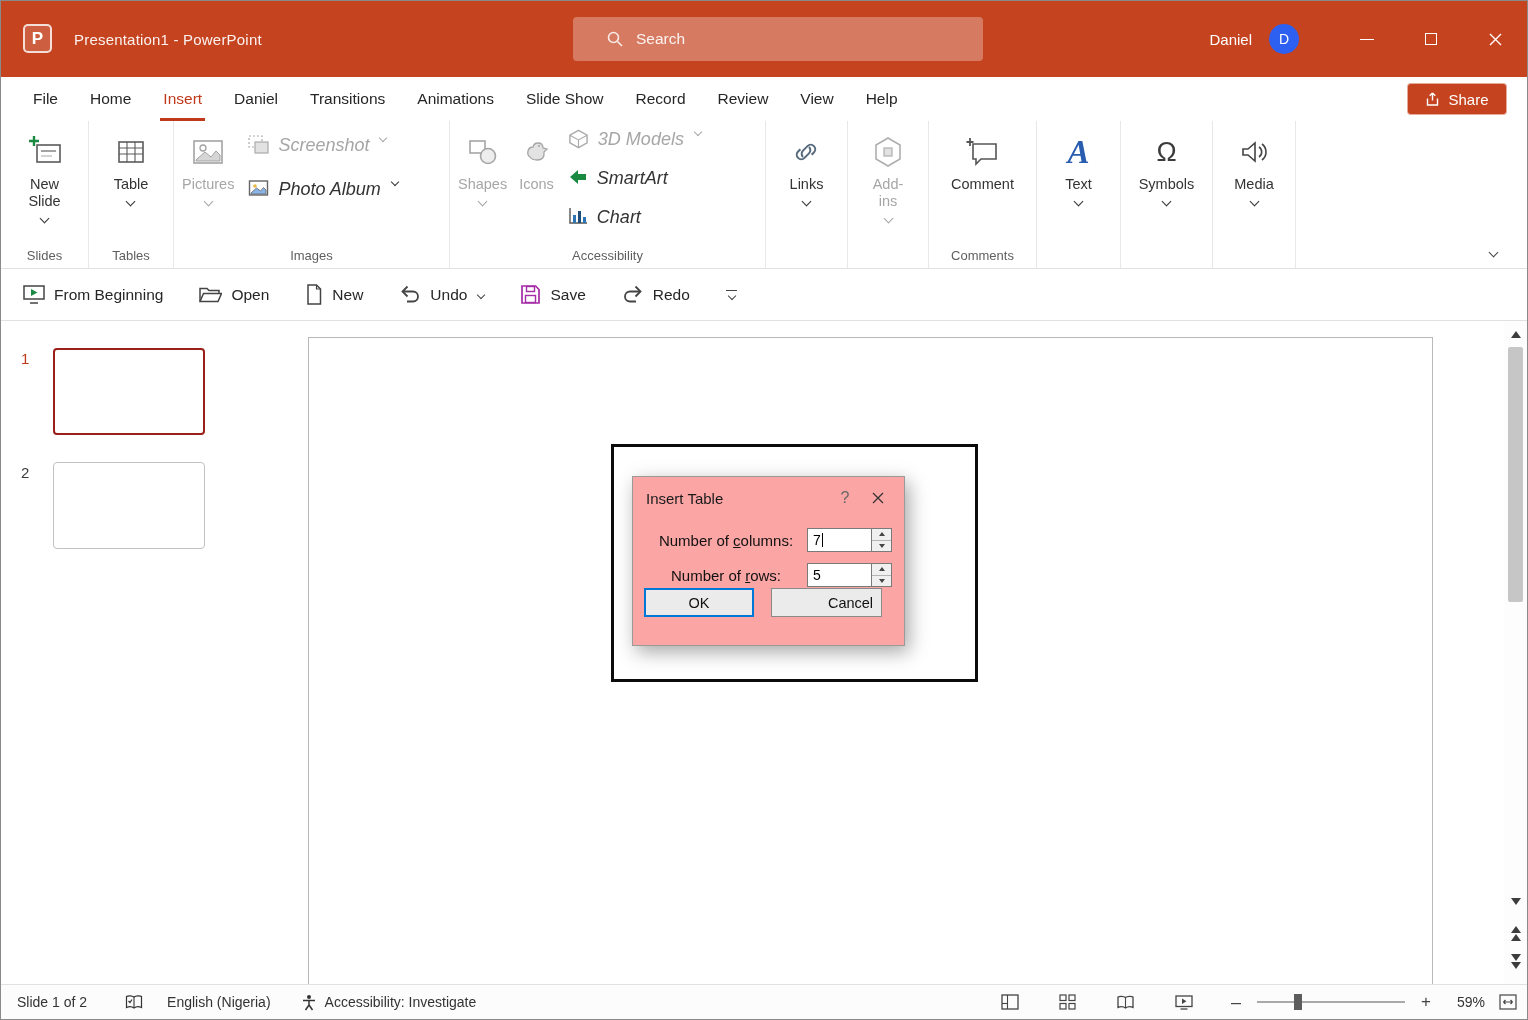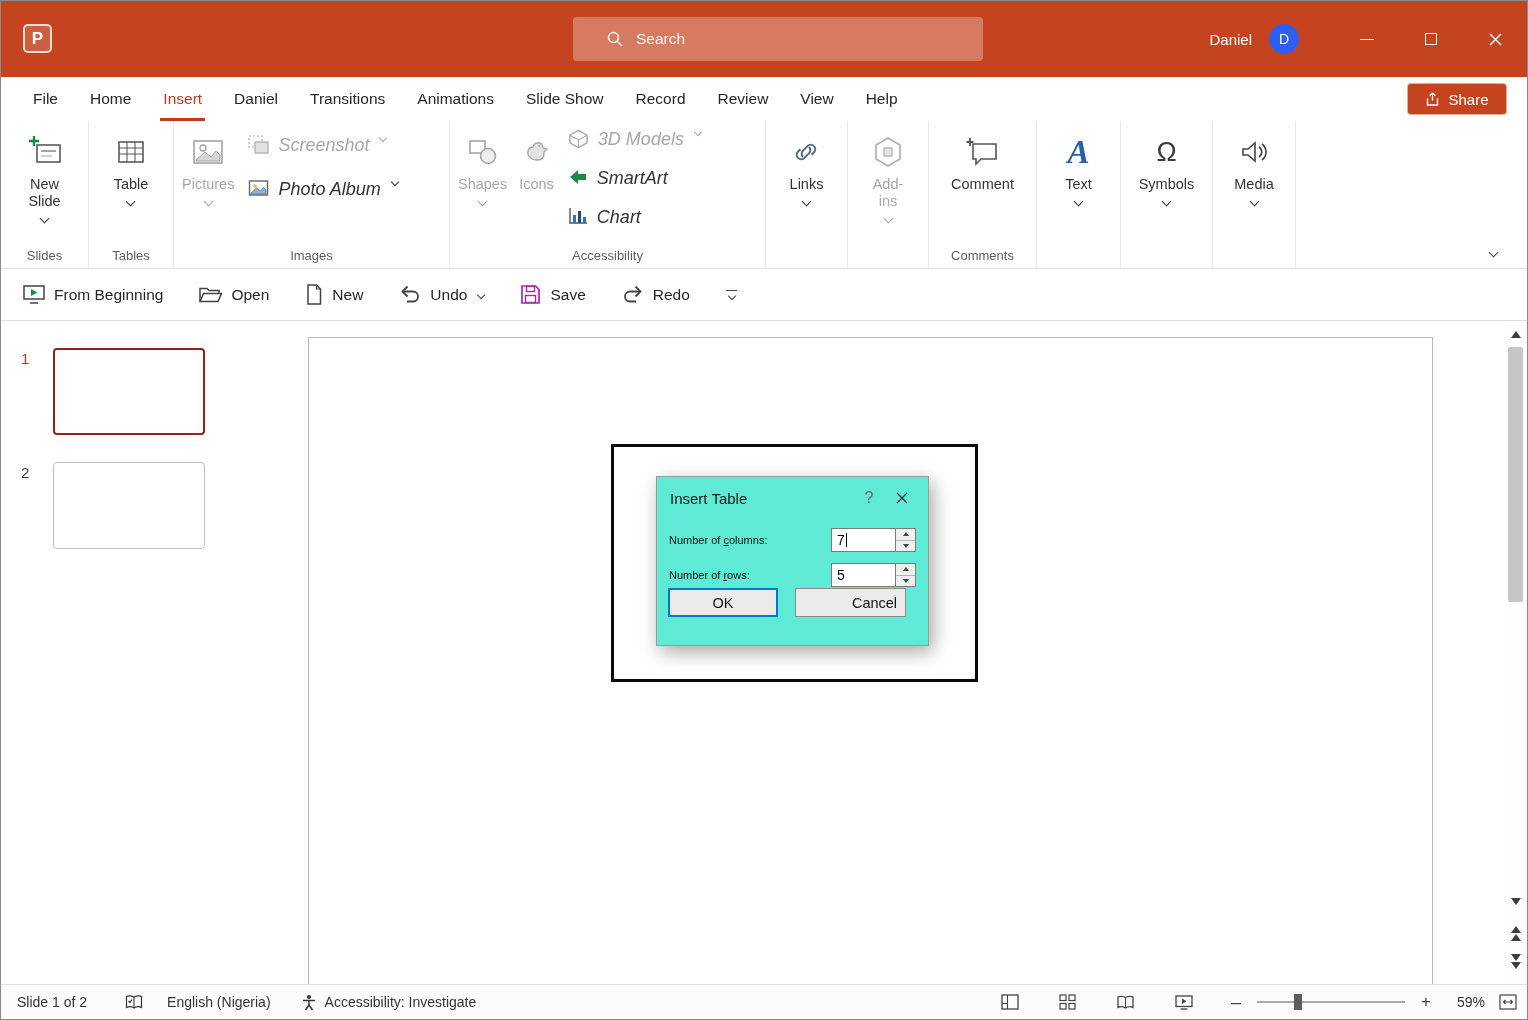--- a/index.html
+++ b/index.html
@@ -58,28 +58,28 @@
   .thumb-box{position:absolute;left:52px;background:#fff;border-radius:4px;cursor:pointer;width:152px;height:87px;}
   .thumb-box.sel{border:2px solid #9a2019;}
   .thumb-box.normal{border:1px solid #c2c2c2;}
 
   
   .canvas{position:absolute;left:233px;top:320px;right:23px;bottom:35px;background:#fff;}
   .slide{position:absolute;left:74px;top:16px;width:1125px;height:652px;background:#fff;border:1px solid #b9b9b9;}
   .focus-rect{position:absolute;left:610px;top:443px;width:367px;height:238px;border:3px solid #0b0b0b;pointer-events:none;}
 
   
-  .dialog{position:absolute;left:655px;top:475px;width:273px;height:170px;background:#5eead4;border:1px solid #9a9a9a;box-shadow:4px 6px 18px rgba(0,0,0,.35);}
+  .dialog{position:absolute;left:631px;top:475px;width:273px;height:170px;background:#fca5a5;border:1px solid #9a9a9a;box-shadow:4px 6px 18px rgba(0,0,0,.35);}
   .dlg-titlebar{height:42px;display:flex;align-items:center;padding:0 8px 0 13px;}
   .dlg-title{font-size:15px;color:#1a1a1a;flex:1;}
   .dlg-help{width:30px;text-align:center;color:#666;font-size:16px;cursor:pointer;}
   .dlg-close{width:36px;height:30px;display:flex;align-items:center;justify-content:center;cursor:pointer;}
   .dlg-row{display:flex;align-items:center;padding:0 12px;margin-top:8px;height:26px;}
   .dlg-row + .dlg-row{margin-top:9px;}
-  .dlg-label{font-size:11px;color:#111;flex:1;}
+  .dlg-label{font-size:15px;color:#111;flex:1;text-align:center;}
   .accel{text-decoration:underline;}
   .dlg-inputwrap{display:flex;height:24px;}
   .dlg-input{width:64px;background:#fff;border:1px solid #7a7a7a;border-right:none;font-size:14px;display:flex;align-items:center;padding-left:5px;color:#000;cursor:text;}
   .caret{width:1px;height:14px;background:#000;margin-left:1px;}
   .spin{width:21px;border:1px solid #7a7a7a;display:flex;flex-direction:column;background:#f0f0f0;}
   .spin-btn{flex:1;display:flex;align-items:center;justify-content:center;cursor:pointer;}
   .spin-btn + .spin-btn{border-top:1px solid #b5b5b5;}
   .tri-up{width:0;height:0;border-left:3.5px solid transparent;border-right:3.5px solid transparent;border-bottom:4.5px solid #444;}
   .tri-down{width:0;height:0;border-left:3.5px solid transparent;border-right:3.5px solid transparent;border-top:4.5px solid #444;}
   .dlg-buttons{display:flex;gap:17px;padding:0 11px;}
@@ -108,20 +108,21 @@
   .zoom-pct{min-width:38px;text-align:right;cursor:pointer;}
   .status-item{cursor:pointer;display:flex;align-items:center;gap:8px;}
 </style>
 </head>
 <body>
 
 <div class="app">
 
   <div class="titlebar">
     <div class="pp-logo">P</div>
+    <div class="tb-title">Presentation1 - PowerPoint</div>
     <div class="tb-search">
       <span style="display:flex;">
         <svg width="16" height="16" viewBox="0 0 16 16">
             <circle cx="6.5" cy="6.5" r="5" fill="none" stroke="rgba(255,255,255,.85)" stroke-width="1.6"></circle>
             <line x1="10.5" y1="10.5" x2="15" y2="15" stroke="rgba(255,255,255,.85)" stroke-width="1.6"></line>
           </svg>
       </span>
       <span>Search</span>
     </div>
     <div class="tb-right">

